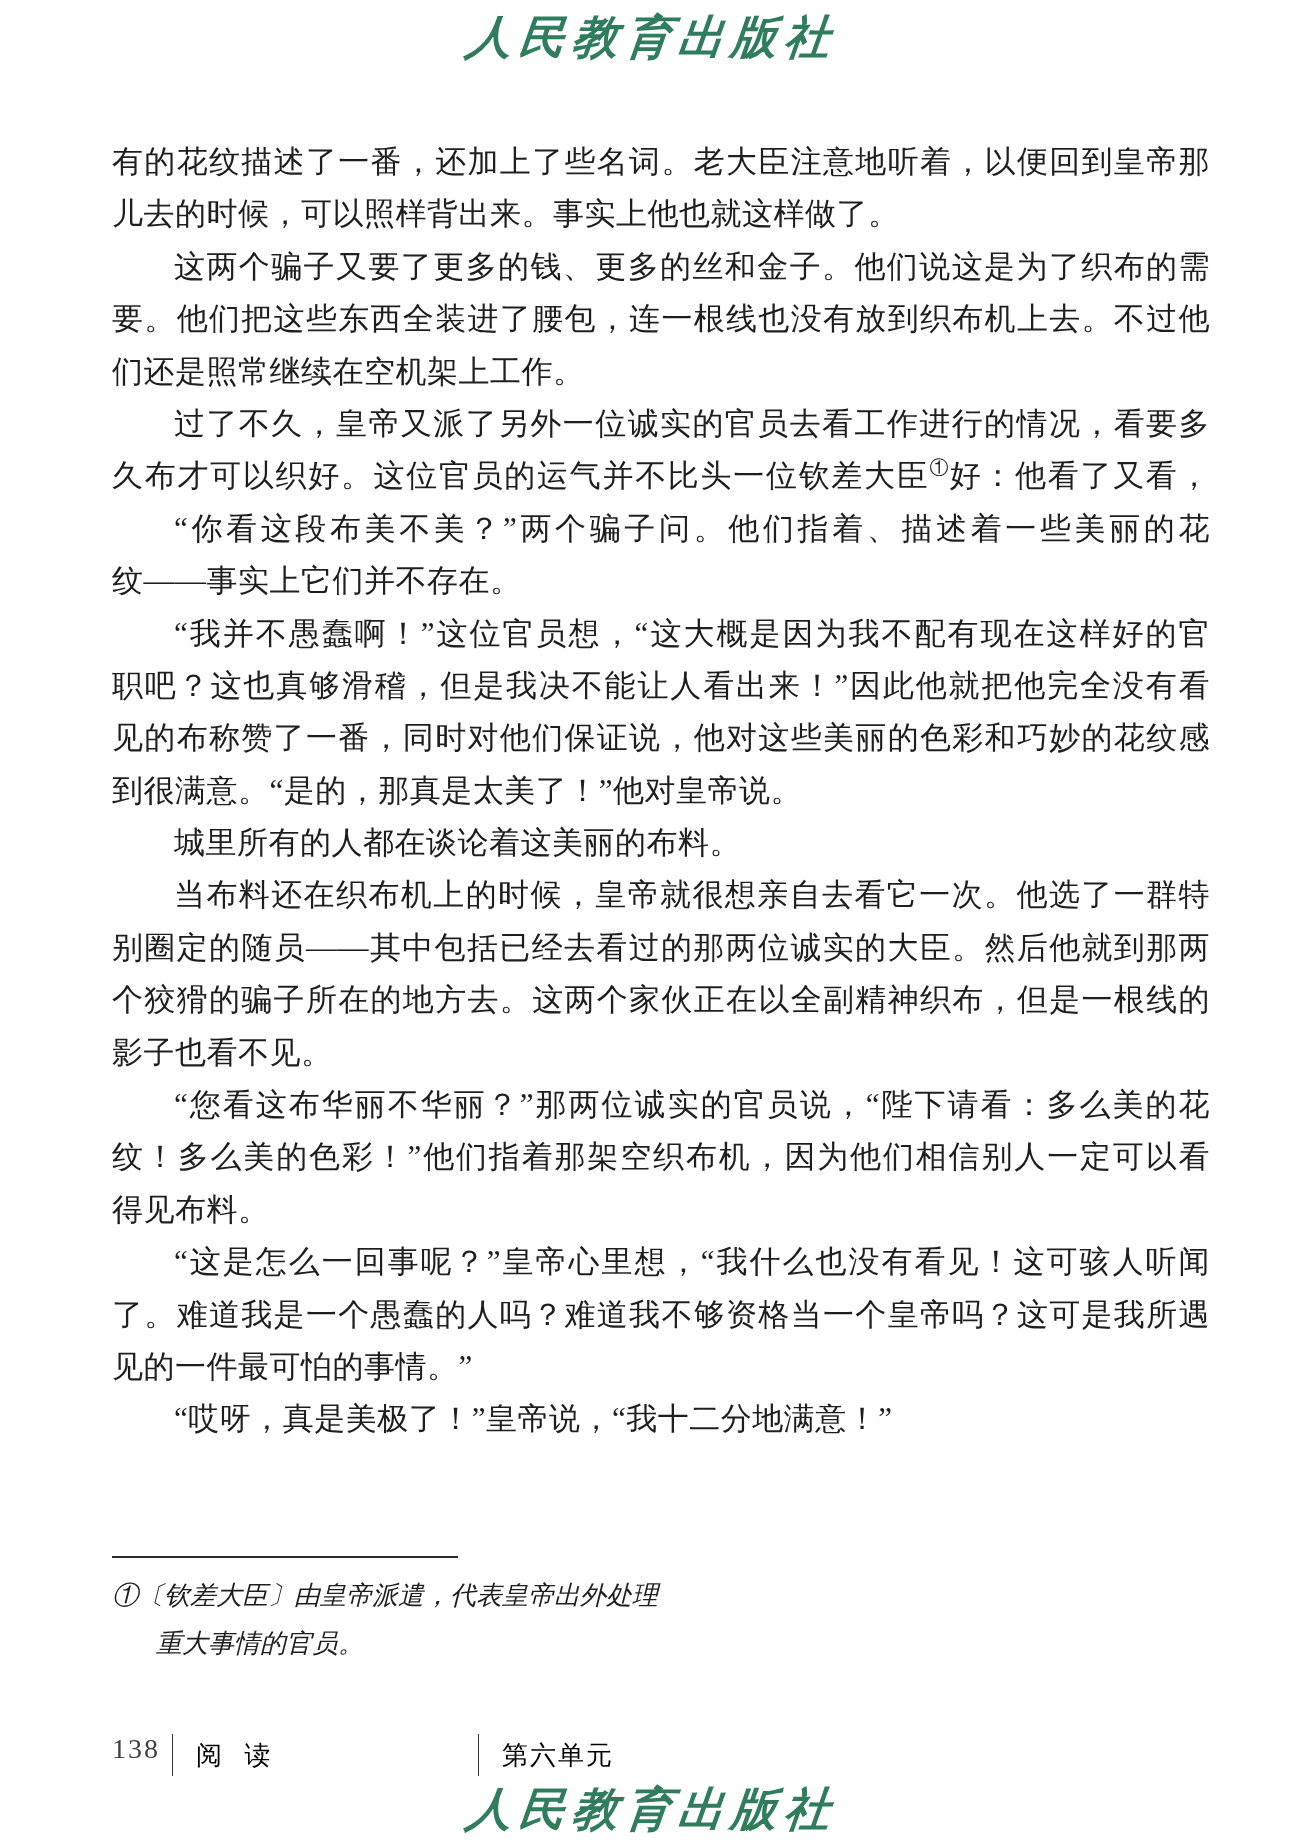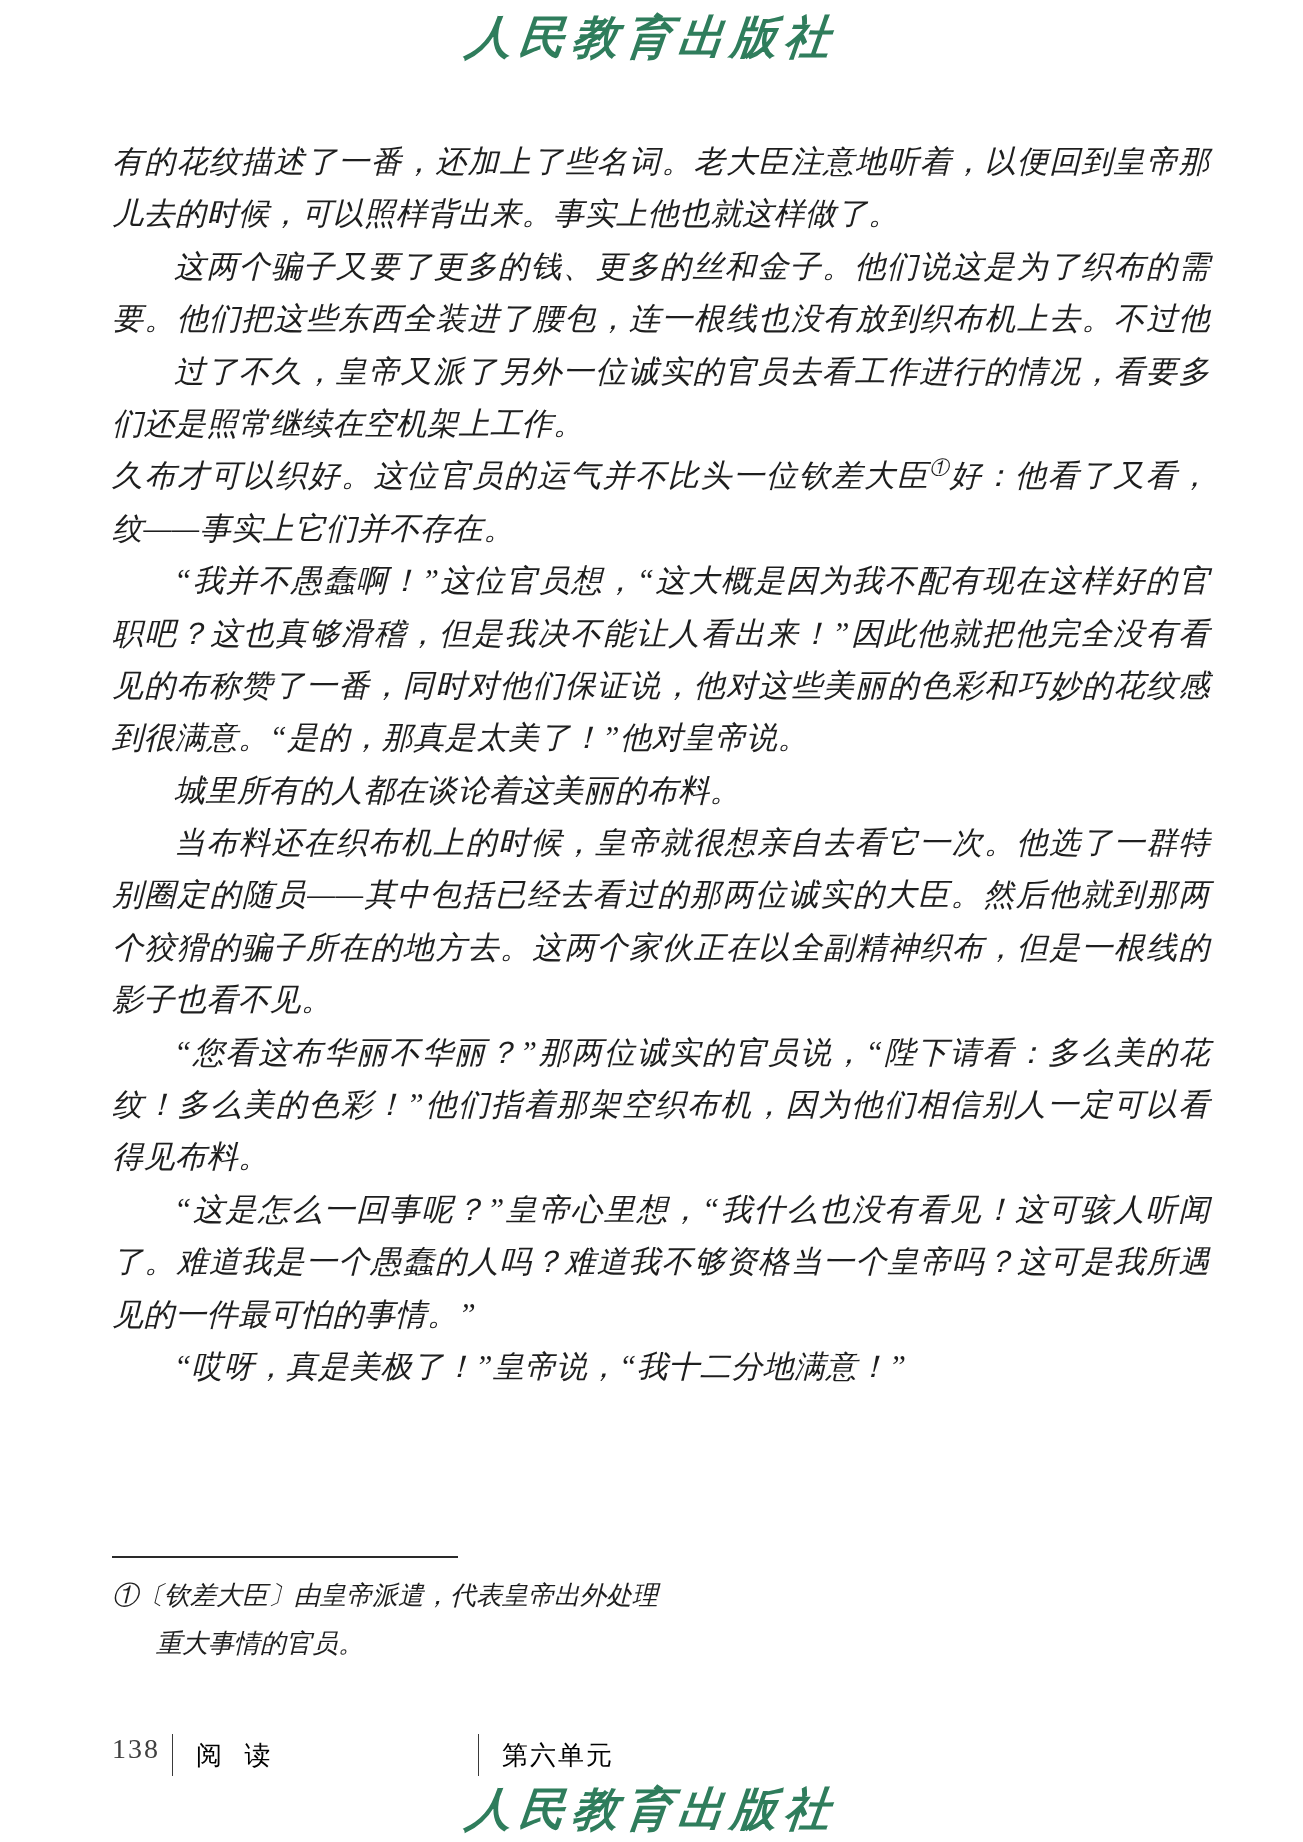--- a/index.html
+++ b/index.html
@@ -24,21 +24,20 @@
     letter-spacing:7px;
     line-height:54px;
   }
   .logo-top{top:10px;}
   .logo-bottom{top:1782px;}
   
   .body-text{
     position:absolute;
     left:112px;top:136px;
     width:1098px;
-    font-style:italic;
   }
   .line{
     height:52.4px;
     line-height:52.4px;
     font-size:31px;
     text-align:justify;
     text-align-last:justify;
     white-space:normal;
     letter-spacing:0.5px;
   }
@@ -98,23 +97,24 @@
 
 <div class="page">
 
   <div class="logo logo-top" style="color: rgb(47, 125, 92);">人民教育出版社</div>
 
   <div class="body-text" id="body-lines">
       <div class="line">有的花纹描述了一番，还加上了些名词。老大臣注意地听着，以便回到皇帝那</div>
       <div class="line end">儿去的时候，可以照样背出来。事实上他也就这样做了。</div>
       <div class="line indent">这两个骗子又要了更多的钱、更多的丝和金子。他们说这是为了织布的需</div>
       <div class="line">要。他们把这些东西全装进了腰包，连一根线也没有放到织布机上去。不过他</div>
+      <div class="line end">们还是照常继续在空机架上工作。</div>
       <div class="line indent">过了不久，皇帝又派了另外一位诚实的官员去看工作进行的情况，看要多</div>
-      <div class="line end">们还是照常继续在空机架上工作。</div>
       <div class="line"><span>久布才可以织好。这位官员的运气并不比头一位钦差大臣</span><sup>①</sup><span>好：他看了又看，</span></div>
+      <div class="line indent">“你看这段布美不美？”两个骗子问。他们指着、描述着一些美丽的花</div>
       <div class="line end">纹——事实上它们并不存在。</div>
       <div class="line indent">“我并不愚蠢啊！”这位官员想，“这大概是因为我不配有现在这样好的官</div>
       <div class="line">职吧？这也真够滑稽，但是我决不能让人看出来！”因此他就把他完全没有看</div>
       <div class="line">见的布称赞了一番，同时对他们保证说，他对这些美丽的色彩和巧妙的花纹感</div>
       <div class="line end">到很满意。“是的，那真是太美了！”他对皇帝说。</div>
       <div class="line indent end">城里所有的人都在谈论着这美丽的布料。</div>
       <div class="line indent">当布料还在织布机上的时候，皇帝就很想亲自去看它一次。他选了一群特</div>
       <div class="line">别圈定的随员——其中包括已经去看过的那两位诚实的大臣。然后他就到那两</div>
       <div class="line">个狡猾的骗子所在的地方去。这两个家伙正在以全副精神织布，但是一根线的</div>
       <div class="line end">影子也看不见。</div>

